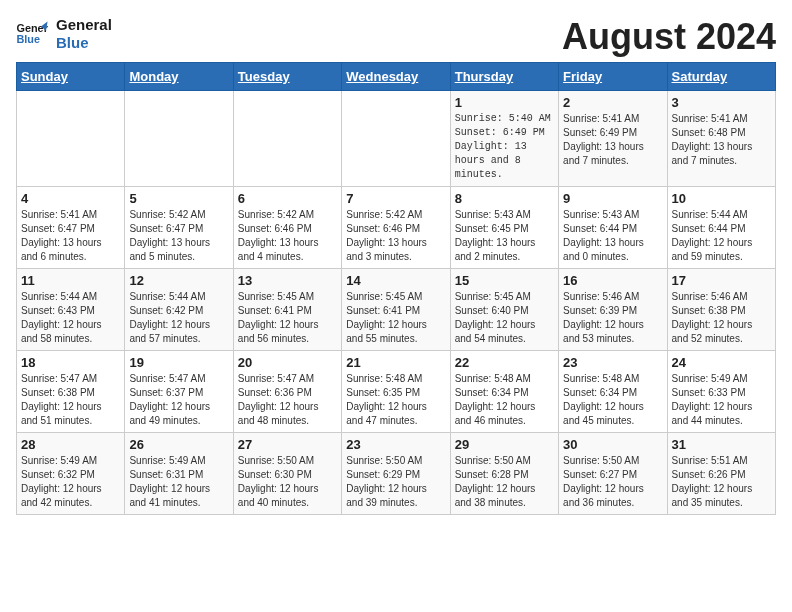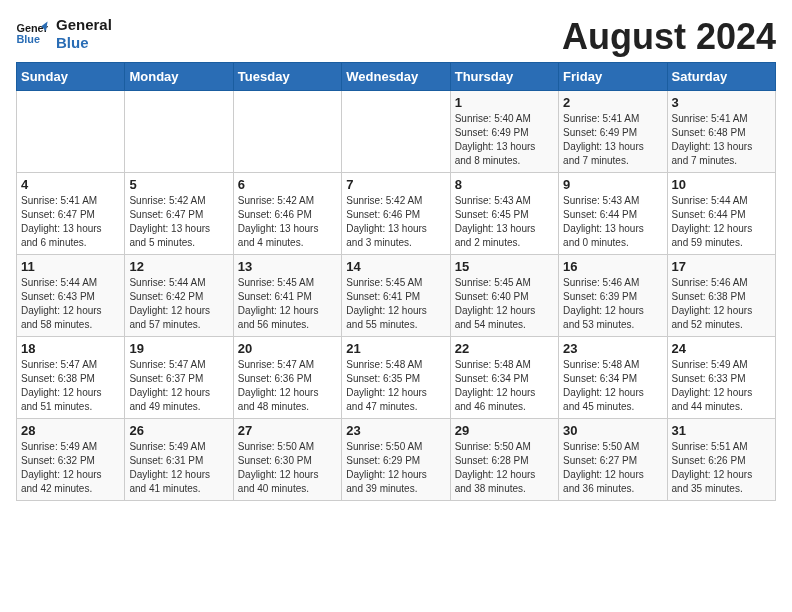--- a/index.html
+++ b/index.html
@@ -43,20 +43,21 @@
       border-collapse: collapse;
       border: 1px solid #ccc;
     }
     .calendar th {
       background: #2a6db5;
       color: #fff;
       font-size: 13px;
       padding: 6px 4px;
       text-align: left;
       border: 1px solid #1a5da0;
+      text-decoration: underline;
     }
     .calendar td {
       border: 1px solid #ccc;
       vertical-align: top;
       padding: 4px;
       width: 108px;
       min-height: 90px;
       font-size: 10.5px;
       color: #222;
       background: #fff;
@@ -115,21 +116,21 @@
       </tr>
   </thead>
   <tbody id="calendar-body">
   <tr>
         <td class="empty"></td>
         <td class="empty"></td>
         <td class="empty"></td>
         <td class="empty"></td>
         <td>
           <span class="day-num">1</span>
-          <div class="day-info" style="white-space: pre-line;">Sunrise: 5:40 AM
+          <div class="day-info" style="white-space: pre-line; font-family: Liberation Mono, monospace;">Sunrise: 5:40 AM
 Sunset: 6:49 PM
 Daylight: 13 hours and 8 minutes.</div>
         </td>
         <td>
           <span class="day-num">2</span>
           <div class="day-info" style="white-space: pre-line;">Sunrise: 5:41 AM
 Sunset: 6:49 PM
 Daylight: 13 hours and 7 minutes.</div>
         </td>
         <td>

